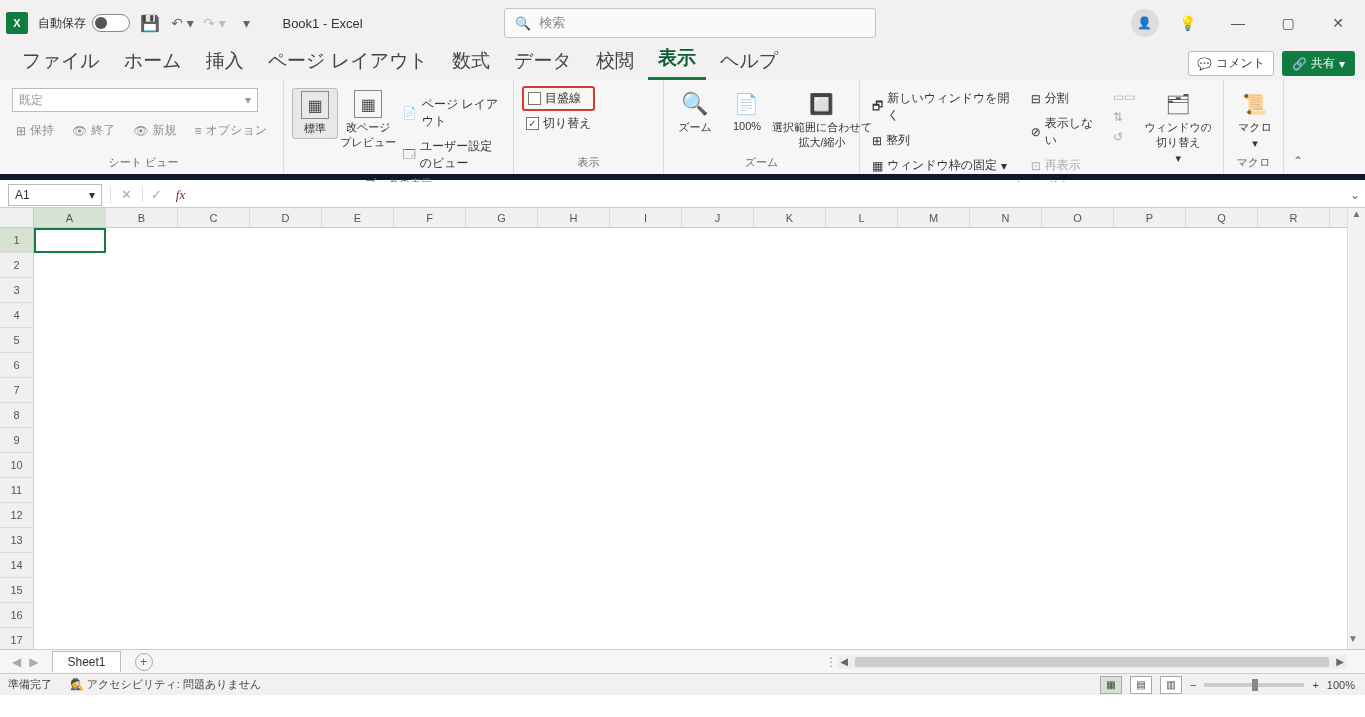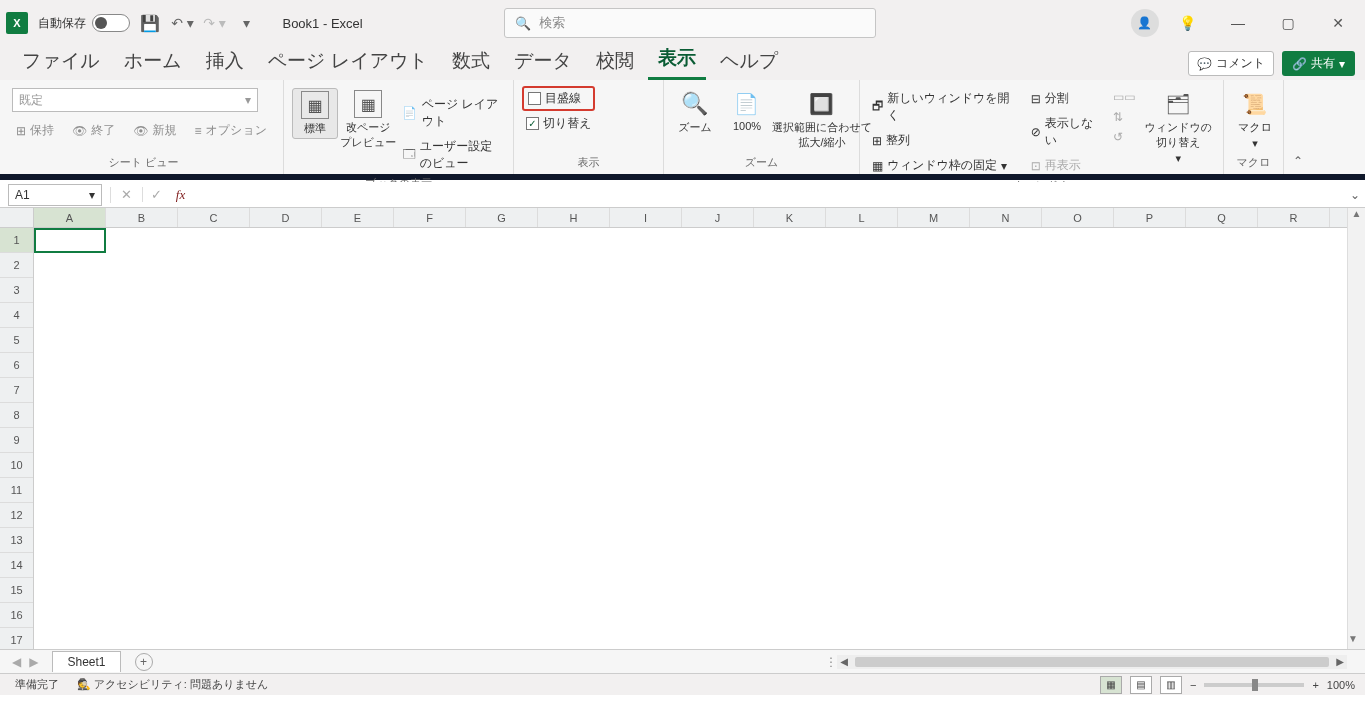--- a/index.html
+++ b/index.html
@@ -72,21 +72,21 @@
 
 .sheettab-bar { height: 24px; background: #f6f6f6; border-top: 1px solid #ccc; display: flex; align-items: center; padding: 0 8px; position: relative; }
 .nav-arr { color: #aaa; padding: 0 4px; font-size: 12px; }
 .sheettab { padding: 3px 14px; background: #fff; border: 1px solid #bbb; border-bottom: none; font-size: 12px; margin-left: 10px; }
 .addsheet { width: 18px; height: 18px; border: 1px solid #aaa; border-radius: 50%; display: flex; align-items: center; justify-content: center; margin-left: 14px; color: #666; font-size: 12px; }
 .hscroll { position: absolute; right: 18px; width: 510px; height: 14px; background: #eee; display: flex; align-items: center; }
 .hscroll .track { flex: 1; height: 10px; background: #ccc; margin: 0 4px; border-radius: 2px; }
 .hscroll .arr { width: 14px; text-align: center; font-size: 10px; color: #666; }
 
 
-.status { height: 22px; background: #f2f0f0; border-top: 1px solid #ccc; display: flex; align-items: center; padding: 0 15px; font-size: 11px; color: #444; position: relative; }
+.status { height: 22px; background: #f2f0f0; border-top: 1px solid #ccc; display: flex; align-items: center; padding: 0 8px; font-size: 11px; color: #444; position: relative; }
 .status-right { position: absolute; right: 10px; display: flex; align-items: center; gap: 8px; }
 .view-btn { width: 22px; height: 18px; border: 1px solid #aaa; display: flex; align-items: center; justify-content: center; font-size: 10px; background: #fff; }
 .view-btn.act { background: #d7e3d2; }
 .zoom-slider { width: 100px; height: 4px; background: #ccc; position: relative; }
 .zoom-slider::after { content: ""; width: 6px; height: 12px; background: #888; position: absolute; left: 48px; top: -4px; }
 </style>
 </head>
 <body>
 
 <div class="titlebar">

